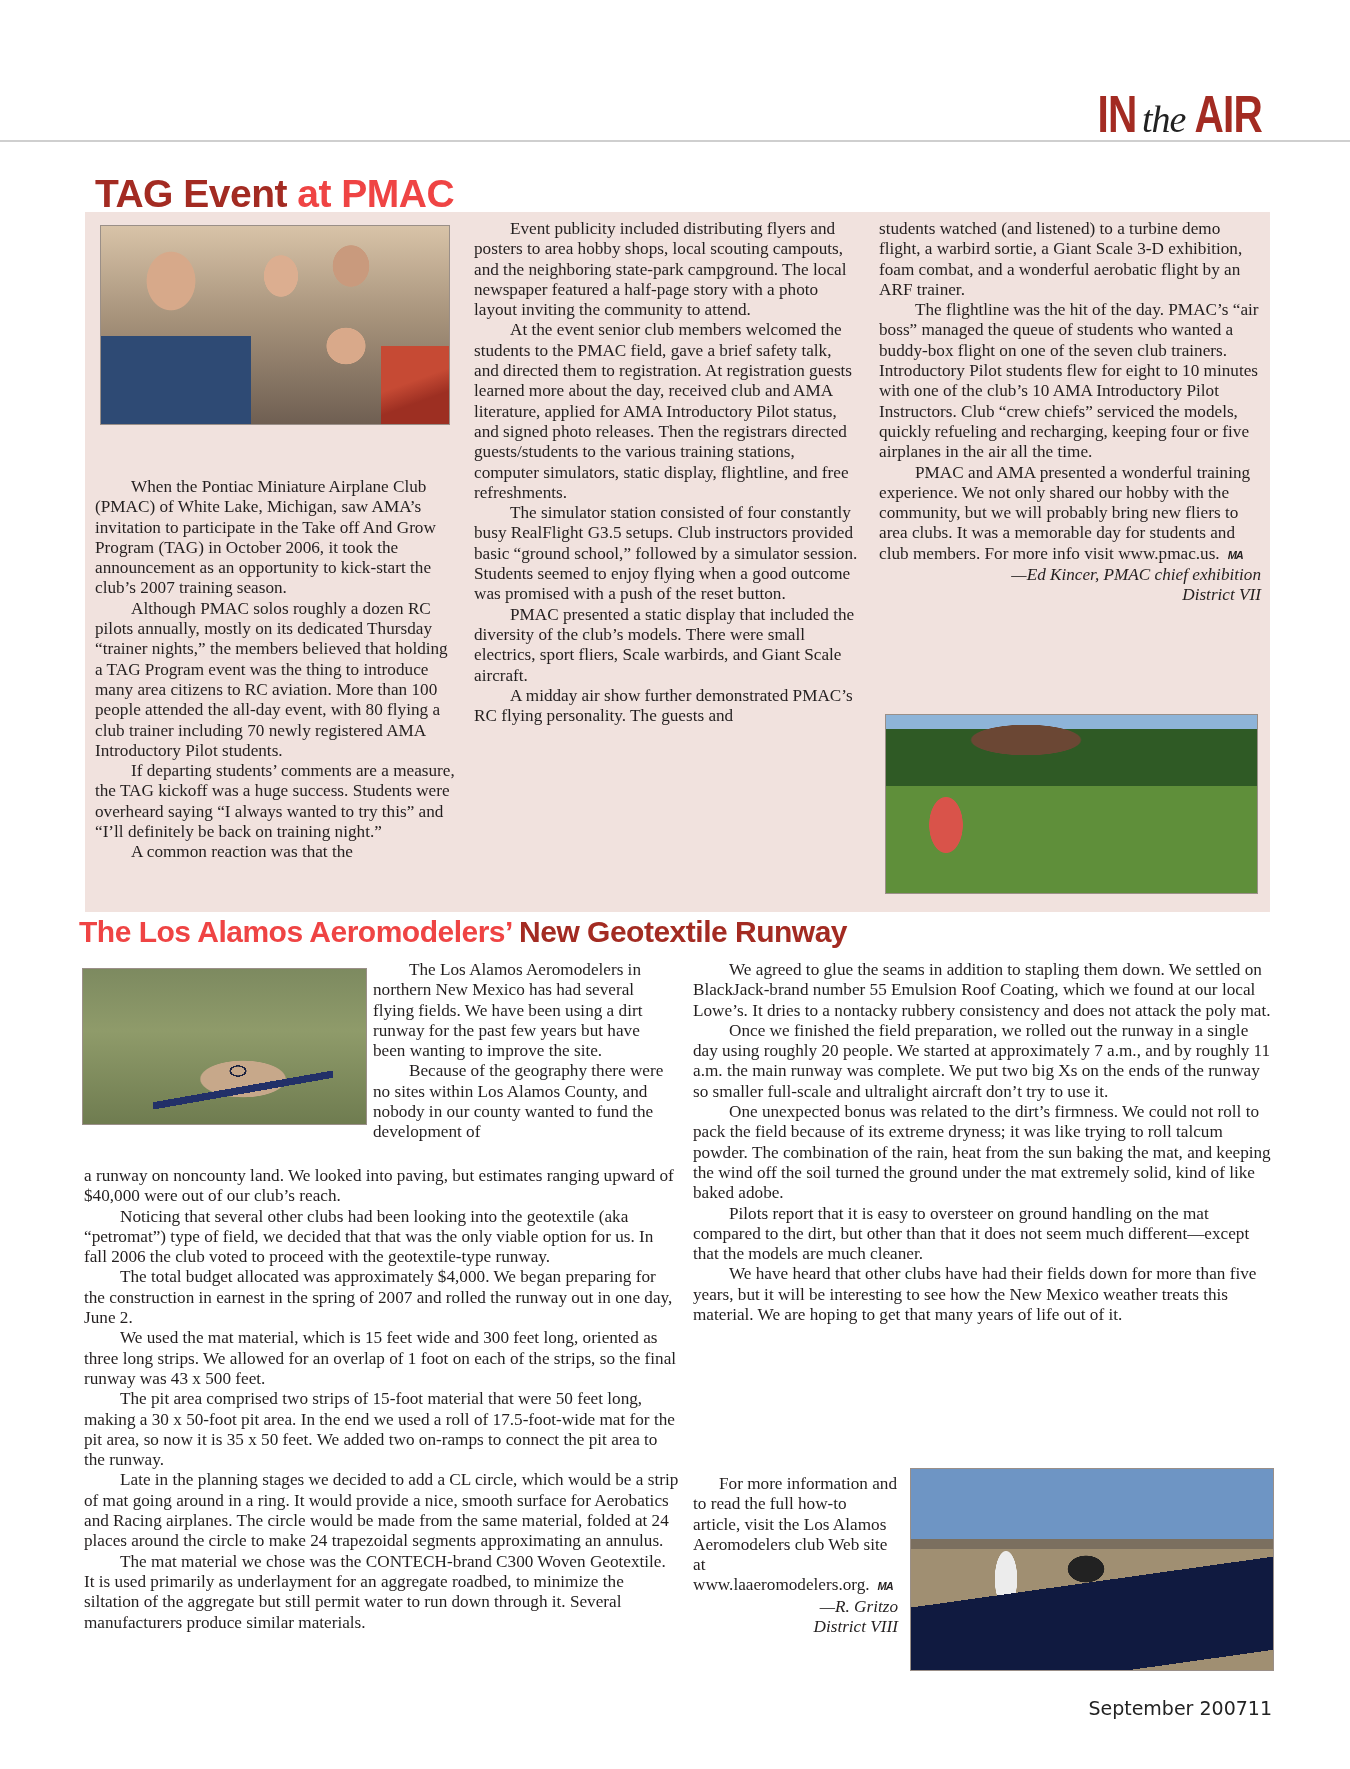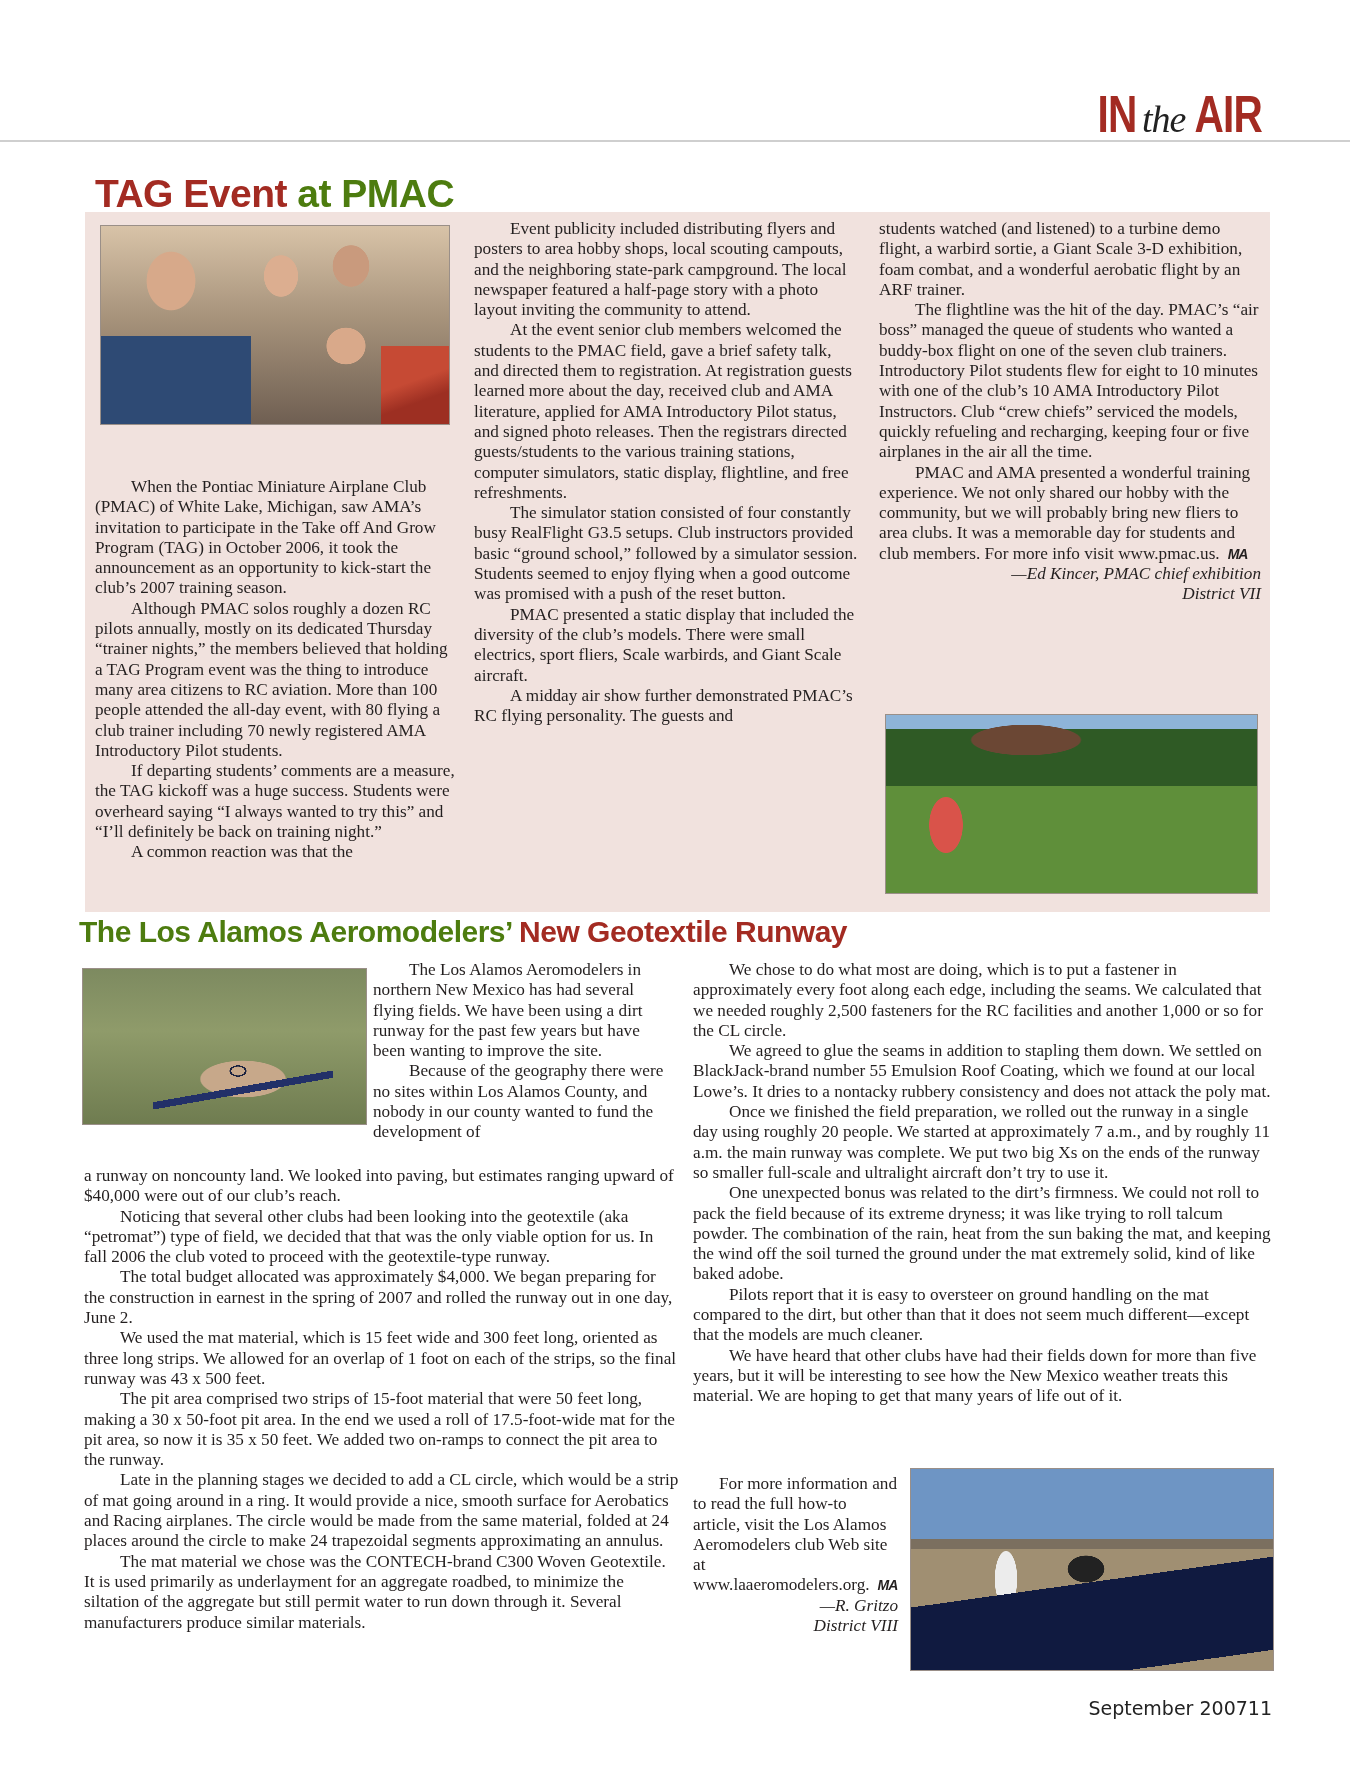--- a/index.html
+++ b/index.html
@@ -6,21 +6,21 @@
   html, body { width: 1350px; height: 1769px; background: #ffffff; overflow: hidden; }
   body { position: relative; font-family: "Liberation Serif", serif; color: #231f1f; }
 
   .header-rule { position: absolute; left: 0; top: 140px; width: 1350px; height: 2px; background: #cfcfcf; }
   .section-logo { position: absolute; right: 78px; top: 88px; font-family: "Liberation Sans", sans-serif; font-size: 52px; line-height: 1; letter-spacing: -1px; white-space: nowrap; }
   .section-logo .in, .section-logo .air { color: #a32b22; font-weight: bold; transform: scaleX(0.78); display: inline-block; }
   .section-logo .the { color: #222; font-family: "Liberation Serif", serif; font-style: italic; font-size: 38px; display: inline-block; }
 
   .headline { position: absolute; font-family: "Liberation Sans", sans-serif; font-weight: bold; white-space: nowrap; letter-spacing: -0.5px; }
   .headline .red { color: #a32b22; }
-  .headline .black { color: #4d7c0f; }
+  .headline .black { color: #ef4444; }
   .h1 { left: 95px; top: 172px; font-size: 39px; }
   .h2 { left: 79px; top: 915px; font-size: 30px; }
 
   .tag-box { position: absolute; left: 85px; top: 212px; width: 1185px; height: 700px; background: #f1e2de; }
 
   .photo { position: absolute; overflow: hidden; border: 1px solid #9a8f88; }
   .photo-kids { left: 100px; top: 225px; width: 350px; height: 200px;
     background:
       radial-gradient(ellipse 40px 48px at 70px 55px, #d7a98a 60%, transparent 62%),
       radial-gradient(ellipse 28px 34px at 180px 50px, #dcae90 60%, transparent 62%),
@@ -52,21 +52,21 @@
   .col p.noindent { text-indent: 0; }
   .c1 { left: 95px; top: 437px; width: 360px; margin-top: 40px; }
   .c2 { left: 474px; top: 219px; width: 386px; }
   .c3 { left: 879px; top: 219px; width: 382px; }
   .c4 { left: 373px; top: 960px; width: 300px; }
   .c4b { left: 84px; top: 1166px; width: 595px; }
   .c5 { left: 693px; top: 960px; width: 580px; }
   .c5b { left: 693px; top: 1474px; width: 205px; }
   .c5b p { text-indent: 26px; }
 
-  .ma { font-family: "Liberation Sans", sans-serif; font-weight: bold; font-style: italic; font-size: 14px; letter-spacing: -1px; margin-left: 8px; }
+  .ma { font-family: "Liberation Sans", sans-serif; font-weight: bold; font-style: italic; font-size: 11px; letter-spacing: -1px; margin-left: 8px; }
   .sig { font-style: italic; text-align: right; text-indent: 0 !important; }
 
   .footer { position: absolute; right: 78px; top: 1697px; font-family: "DejaVu Sans", sans-serif; font-size: 19px; color: #222; white-space: nowrap; }
   .footer .pg { margin-left: 0; }
 </style>
 </head>
 <body>
 
 <div class="header-rule"></div>
 <div class="section-logo">
@@ -118,21 +118,20 @@
   <p class="noindent">a runway on noncounty land. We looked into paving, but estimates ranging upward of $40,000 were out of our club’s reach.</p>
   <p>Noticing that several other clubs had been looking into the geotextile (aka “petromat”) type of field, we decided that that was the only viable option for us. In fall 2006 the club voted to proceed with the geotextile-type runway.</p>
   <p>The total budget allocated was approximately $4,000. We began preparing for the construction in earnest in the spring of 2007 and rolled the runway out in one day, June 2.</p>
   <p>We used the mat material, which is 15 feet wide and 300 feet long, oriented as three long strips. We allowed for an overlap of 1 foot on each of the strips, so the final runway was 43 x 500 feet.</p>
   <p>The pit area comprised two strips of 15-foot material that were 50 feet long, making a 30 x 50-foot pit area. In the end we used a roll of 17.5-foot-wide mat for the pit area, so now it is 35 x 50 feet. We added two on-ramps to connect the pit area to the runway.</p>
   <p>Late in the planning stages we decided to add a CL circle, which would be a strip of mat going around in a ring. It would provide a nice, smooth surface for Aerobatics and Racing airplanes. The circle would be made from the same material, folded at 24 places around the circle to make 24 trapezoidal segments approximating an annulus.</p>
   <p>The mat material we chose was the CONTECH-brand C300 Woven Geotextile. It is used primarily as underlayment for an aggregate roadbed, to minimize the siltation of the aggregate but still permit water to run down through it. Several manufacturers produce similar materials.</p>
 </div>
 
 <div class="col c5">
-  <p>We chose to do what most are doing, which is to put a fastener in approximately every foot along each edge, including the seams. We calculated that we needed roughly 2,500 fasteners for the RC facilities and another 1,000 or so for the CL circle.</p>
   <p>We agreed to glue the seams in addition to stapling them down. We settled on BlackJack-brand number 55 Emulsion Roof Coating, which we found at our local Lowe’s. It dries to a nontacky rubbery consistency and does not attack the poly mat.</p>
   <p>Once we finished the field preparation, we rolled out the runway in a single day using roughly 20 people. We started at approximately 7 a.m., and by roughly 11 a.m. the main runway was complete. We put two big Xs on the ends of the runway so smaller full-scale and ultralight aircraft don’t try to use it.</p>
   <p>One unexpected bonus was related to the dirt’s firmness. We could not roll to pack the field because of its extreme dryness; it was like trying to roll talcum powder. The combination of the rain, heat from the sun baking the mat, and keeping the wind off the soil turned the ground under the mat extremely solid, kind of like baked adobe.</p>
   <p>Pilots report that it is easy to oversteer on ground handling on the mat compared to the dirt, but other than that it does not seem much different—except that the models are much cleaner.</p>
   <p>We have heard that other clubs have had their fields down for more than five years, but it will be interesting to see how the New Mexico weather treats this material. We are hoping to get that many years of life out of it.</p>
 </div>
 
 <div class="col c5b">
   <p><span>For more information and to read the full how-to article, visit the Los Alamos Aeromodelers club Web site at www.laaeromodelers.org.</span><span class="ma">MA</span></p>
   <p class="sig">—R. Gritzo</p>

